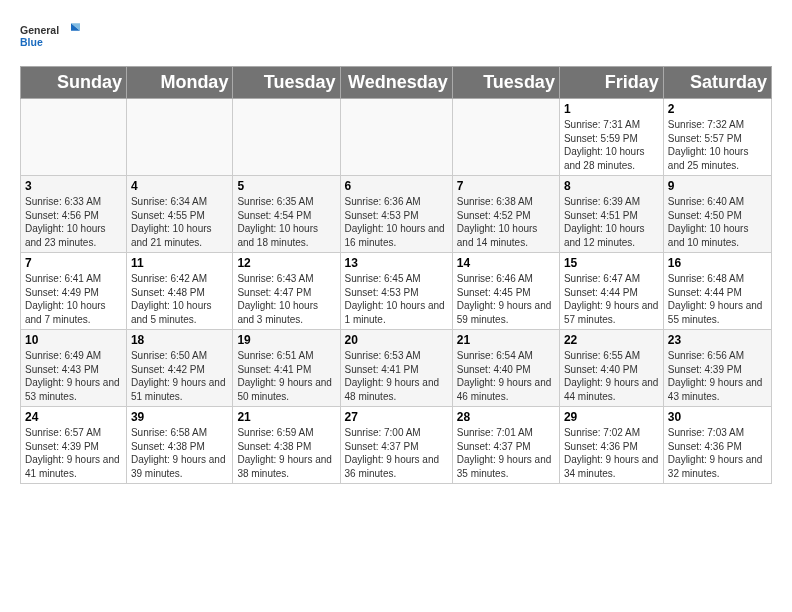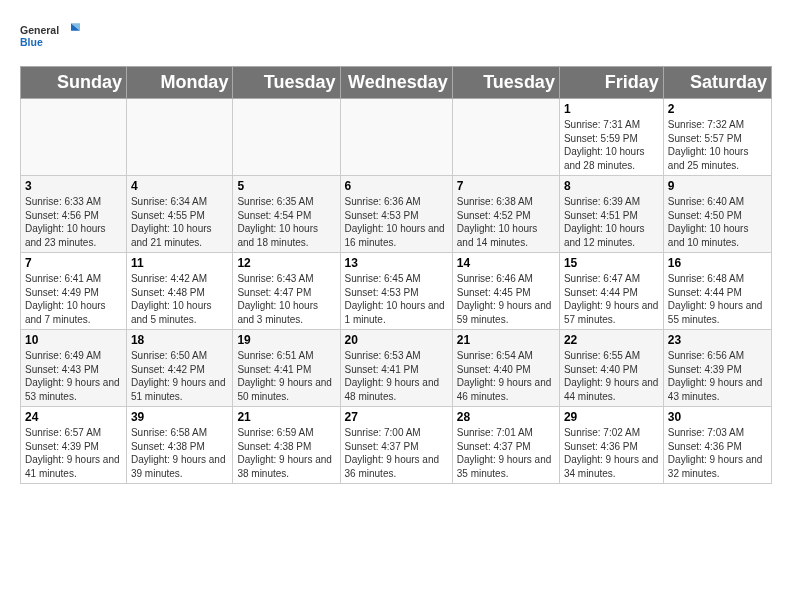--- a/index.html
+++ b/index.html
@@ -175,21 +175,21 @@
         </tr>
         <tr>
           <td>
             <span class="day-num">7</span>
             <div class="day-info">Sunrise: 6:41 AM
 Sunset: 4:49 PM
 Daylight: 10 hours and 7 minutes.</div>
           </td>
           <td>
             <span class="day-num">11</span>
-            <div class="day-info">Sunrise: 4:42 AM
+            <div class="day-info">Sunrise: 6:42 AM
 Sunset: 4:48 PM
 Daylight: 10 hours and 5 minutes.</div>
           </td>
           <td>
             <span class="day-num">12</span>
             <div class="day-info">Sunrise: 6:43 AM
 Sunset: 4:47 PM
 Daylight: 10 hours and 3 minutes.</div>
           </td>
           <td>

